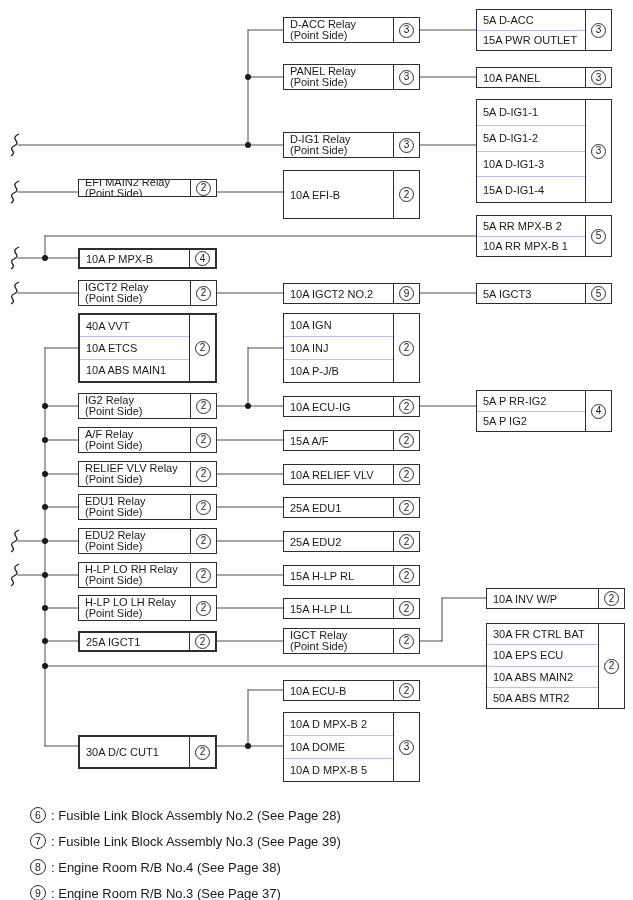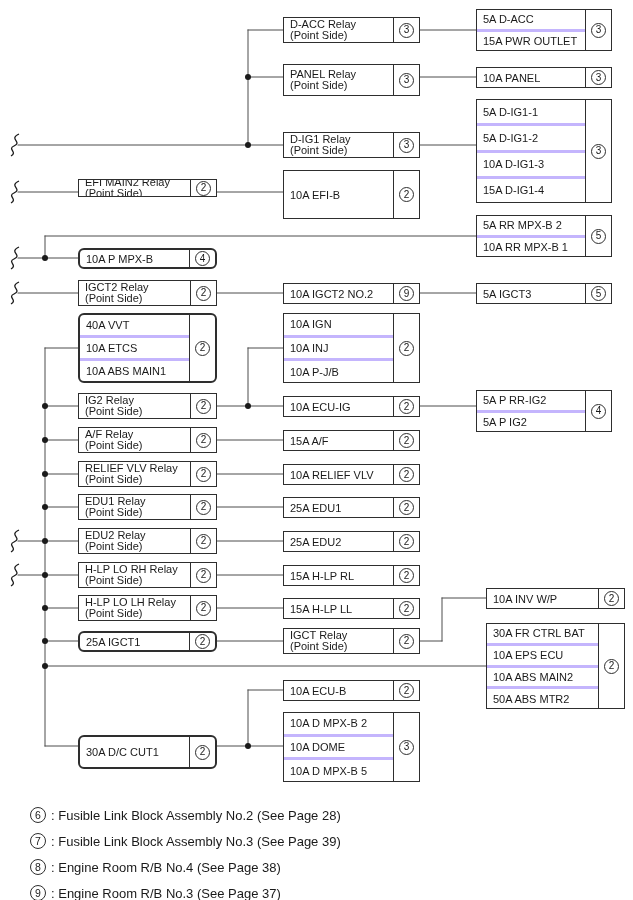--- a/index.html
+++ b/index.html
@@ -5,24 +5,24 @@
   html,body{margin:0;padding:0;background:#ffffff;}
   body{width:633px;height:900px;position:relative;overflow:hidden;
        font-family:"Liberation Sans", sans-serif;color:#1a1a1a;}
   #canvas{position:absolute;left:0;top:0;width:633px;height:900px;}
   svg.wires{position:absolute;left:0;top:0;width:633px;height:900px;}
   svg.wires line{stroke:#4d4d4d;stroke-width:1;stroke-linecap:square;}
   svg.wires circle{fill:#1a1a1a;}
   svg.wires path{fill:none;stroke:#1a1a1a;stroke-width:1.3;}
   .bx{position:absolute;background:#fff;border:1px solid #2e2e2e;
       display:flex;box-sizing:border-box;font-size:11px;}
-  .bx.bold{border-width:2px;border-radius:6px;}
+  .bx.bold{border-width:2px;}
   .rws{flex:1 1 auto;display:flex;flex-direction:column;min-width:0;}
   .rw{flex:1;display:flex;align-items:center;padding-left:6px;
-      border-bottom:3px solid #c4b5fd;white-space:nowrap;overflow:hidden;}
+      border-bottom:1px solid #c4b5fd;white-space:nowrap;overflow:hidden;}
   .rw:last-child{border-bottom:none;}
   .lbl2{flex:1 1 auto;display:flex;flex-direction:column;justify-content:center;
         padding-left:6px;line-height:11.5px;white-space:nowrap;overflow:hidden;}
   .cc{flex:0 0 25px;border-left:1px solid #2e2e2e;display:flex;
       align-items:center;justify-content:center;}
   .ci{display:inline-flex;width:15px;height:15px;border:1px solid #2e2e2e;
       border-radius:50%;align-items:center;justify-content:center;
       font-size:10px;line-height:1;background:#fff;box-sizing:border-box;}
   #legend{position:absolute;left:30px;top:802px;}
   .lg-row{height:26px;display:flex;align-items:center;font-size:13px;}
@@ -134,21 +134,21 @@
   </div>
   <div class="bx" style="left:476px;top:9px;width:136px;height:42px">
     <div class="rws">
         <div class="rw">5A D-ACC</div>
         <div class="rw">15A PWR OUTLET</div>
       </div>
     <div class="cc">
         <span class="ci">3</span>
       </div>
   </div>
-  <div class="bx" style="left:283px;top:64px;width:137px;height:32px">
+  <div class="bx" style="left:283px;top:64px;width:137px;height:26px">
     <div class="lbl2">
         <span>PANEL Relay</span>
         <span>(Point Side)</span>
       </div>
     <div class="cc">
         <span class="ci">3</span>
       </div>
   </div>
   <div class="bx" style="left:476px;top:67px;width:136px;height:21px">
     <div class="rws">

